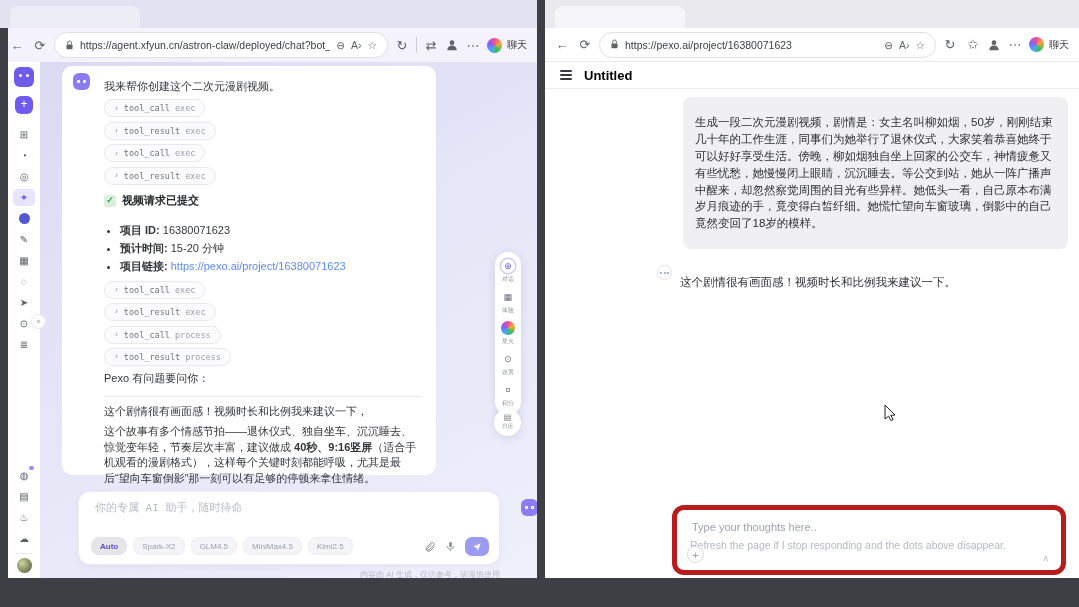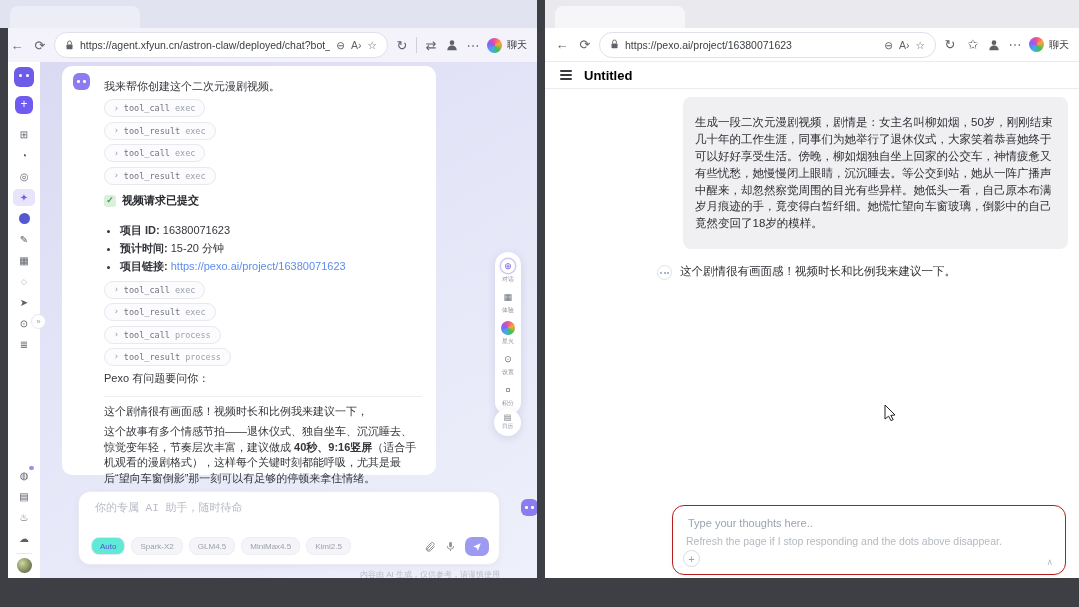--- a/index.html
+++ b/index.html
@@ -78,21 +78,21 @@
   .boldq{font-weight:bold;margin-top:7px}
 
   .composer{position:absolute;left:78px;top:429px;width:422px;height:74px;background:#fff;border-radius:12px;
             border:1px solid #ebebf1;box-sizing:border-box;box-shadow:0 2px 6px rgba(90,90,140,.06)}
   .composer input{position:absolute;left:14px;top:9px;width:300px;border:none;outline:none;font-size:11px;
                   color:#6a6f79;background:transparent;font-family:Liberation Mono, monospace}
   .composer input::placeholder{color:#b7bbc5}
   .mrow{position:absolute;left:12px;bottom:9px;display:flex;gap:6px}
   .mchip{height:16px;display:flex;align-items:center;padding:0 8px;border-radius:8px;background:#f5f5f9;
          border:1px solid #ededf2;font-size:8px;color:#9aa0ab;cursor:pointer}
-  .mchip.active{background:#5eead4;border-color:#e4e3fb;color:#5b50d6;font-weight:normal}
+  .mchip.active{background:#e5e5e5;border-color:#e4e3fb;color:#5b50d6;font-weight:bold}
   .crt{position:absolute;right:10px;bottom:8px;display:flex;align-items:center;gap:9px}
   .cico{color:#8b9099;cursor:pointer;display:flex}
   .sendbtn{width:24px;height:19px;border-radius:7px;background:#9d9af2;border:none;display:flex;
            align-items:center;justify-content:center;cursor:pointer}
   .disclaimer{position:absolute;left:78px;top:507px;width:422px;text-align:right;font-size:8px;color:#b8bcc6}
 
   .floatpill{position:absolute;left:495px;top:190px;width:26px;background:#fff;border-radius:13px;
              box-shadow:0 2px 8px rgba(80,80,130,.16);display:flex;flex-direction:column;align-items:center;
              padding:7px 0;gap:6px;z-index:6}
   .fpi{display:flex;flex-direction:column;align-items:center;gap:1px;cursor:pointer}
@@ -118,22 +118,22 @@
   .burger span{width:12px;height:1.6px;background:#3a3a3e;border-radius:1px}
   .rtitle{font-size:13px;font-weight:bold;color:#000000}
   .rchat{position:absolute;left:112px;right:11px;top:35px}
   .ubbl{margin-left:26px;background:#f0f0f3;border-radius:8px;padding:17px 12px;font-size:11.5px;
         line-height:1.47;color:#2e2f33}
   .arow{margin-top:14px;display:flex;gap:8px}
   .ta{width:15px;height:15px;border-radius:50%;border:1px solid #dfe2ea;flex:none;display:flex;
       align-items:center;justify-content:center;gap:1.5px;margin-top:2px;box-sizing:border-box}
   .ta i{width:2px;height:2px;border-radius:50%;background:#8f9bc4}
   .atext{font-size:11.5px;line-height:1.55;color:#2e2f33}
-  .atext p{margin:0 0 9px}
-  .rcomposer{position:absolute;left:127px;top:443px;width:394px;height:70px;border:1px solid #b91c1c;
+  .atext p{margin:11px 0 9px}
+  .rcomposer{position:absolute;left:127px;top:443px;width:394px;height:70px;border:5px solid #b91c1c;
              border-radius:12px;background:#fff;box-shadow:0 1px 4px rgba(0,0,0,.04);box-sizing:border-box}
   .rcomposer input{position:absolute;left:13px;top:10px;width:330px;border:none;outline:none;font-size:11px;
                    background:transparent;font-family:"Liberation Sans",sans-serif}
   .rcomposer input::placeholder{color:#9ca3af}
   .rhelper{position:absolute;left:13px;top:29px;font-size:10.5px;color:#b3bac2}
   .plusbtn{position:absolute;left:10px;bottom:7px;width:17px;height:17px;border:1px solid #d8dbe1;background:#fff;
            border-radius:50%;color:#9aa1a9;font-size:11px;line-height:14px;text-align:center;padding:0;cursor:pointer}
   .upbtn{position:absolute;right:12px;bottom:7px;color:#b9bec6;font-size:9px;cursor:pointer}
   .cursor{position:absolute;left:884px;top:404px;z-index:60}
 </style>

